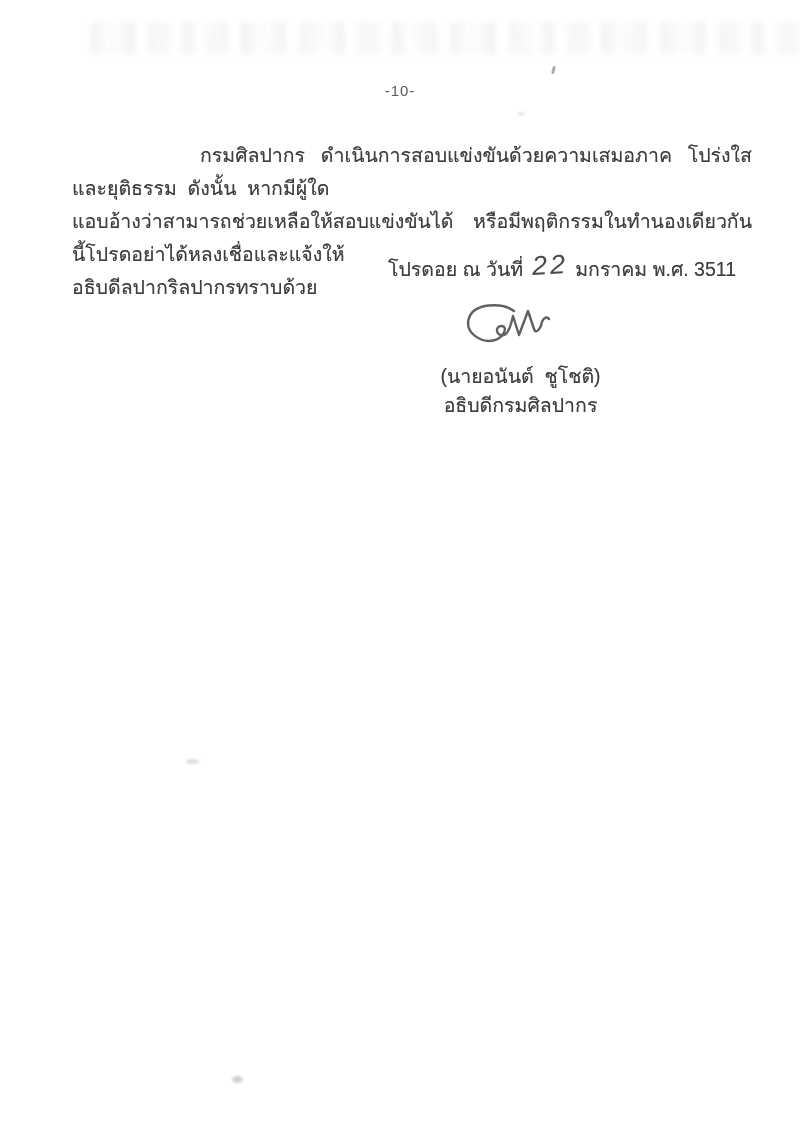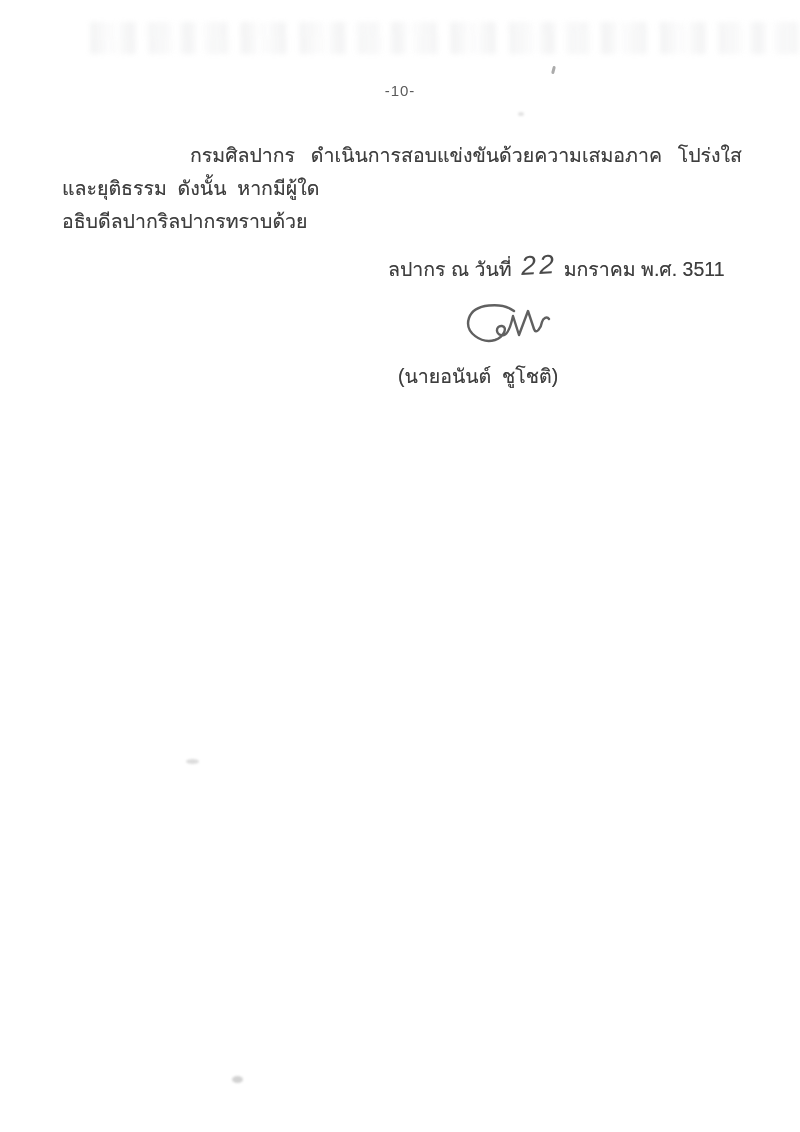--- a/index.html
+++ b/index.html
@@ -43,21 +43,21 @@
     width: 800px;
     text-align: center;
     font-size: 15px;
     letter-spacing: 1px;
     color: #5a5a5a;
   }
 
   .body-paragraph {
     position: absolute;
     top: 123px;
-    left: 62px;
+    left: 72px;
     width: 680px;
     font-size: 19.5px;
     line-height: 33px;
     text-align: justify;
     text-shadow: 0 0 0.6px rgba(62,62,62,0.55);
   }
   .paragraph-line {
     white-space: pre-wrap;
   }
   .paragraph-line.first {
@@ -91,21 +91,21 @@
     left: 458px;
     width: 100px;
     height: 48px;
   }
 
   .signatory-block {
     position: absolute;
     top: 346px;
     left: 398px;
     width: 245px;
-    text-align: left;
+    text-align: center;
     font-size: 19.5px;
     line-height: 29px;
     text-shadow: 0 0 0.6px rgba(62,62,62,0.55);
   }
   .signatory-name { white-space: pre-wrap; }
   .signatory-title { white-space: pre-wrap; }
 
   
   .speck { position: absolute; border-radius: 50%; }
   .speck-a { top: 50px; left: 552px; width: 3px; height: 8px; background: #8f8f8f; transform: rotate(14deg); border-radius: 2px; opacity: 0.75; }
@@ -131,45 +131,47 @@
 <body>
 
 <div class="document-page">
 
   <div class="scan-noise-top"></div>
 
   <div class="page-number">-10-</div>
 
   <div class="body-paragraph">
     <div class="paragraph-line first">กรมศิลปากร  ดำเนินการสอบแข่งขันด้วยความเสมอภาค  โปร่งใส  และยุติธรรม  ดังนั้น  หากมีผู้ใด</div>
+    <div class="paragraph-line">แอบอ้างว่าสามารถช่วยเหลือให้สอบแข่งขันได้  หรือมีพฤติกรรมในทำนองเดียวกันนี้โปรดอย่าได้หลงเชื่อและแจ้งให้</div>
     <div class="paragraph-line">อธิบดีลปากริลปากรทราบด้วย</div>
   </div>
 
   <div class="announcement-date-line">
-    <span>ลปากร  ณ  วันที่</span><span class="handwritten-day">22</span><span>มกราคม พ.ศ. 3511</span>
+    <span>โปรดอย  ณ  วันที่</span><span class="handwritten-day">22</span><span>มกราคม พ.ศ. 3511</span>
   </div>
 
   <div class="signature-scribble">
     <svg width="100" height="48" viewBox="0 0 100 48" xmlns="http://www.w3.org/2000/svg">
       <path d="M 56 11
                C 44 2, 16 3, 11 18
                C 6 33, 24 44, 37 40
                C 46 37, 50 27, 44 26
                C 37 25, 37 37, 46 35
                C 50 34, 53 25, 55 16
                L 61 35
                L 70 11
                L 76 29
                C 78 35, 83 28, 84 22
                C 85 18, 89 16, 91 19" fill="none" stroke="#4a4a4a" stroke-width="2.4" stroke-linecap="round" stroke-linejoin="round" opacity="0.88"></path>
     </svg>
   </div>
 
   <div class="signatory-block">
     <div class="signatory-name">(นายอนันต์  ชูโชติ)</div>
+    <div class="signatory-title">อธิบดีกรมศิลปากร</div>
   </div>
 
   <div class="speck speck-a"></div>
   <div class="speck speck-b"></div>
   <div class="speck speck-c"></div>
   <div class="speck speck-d"></div>
 
   <div class="scan-noise-bottom"></div>
 
 </div>

